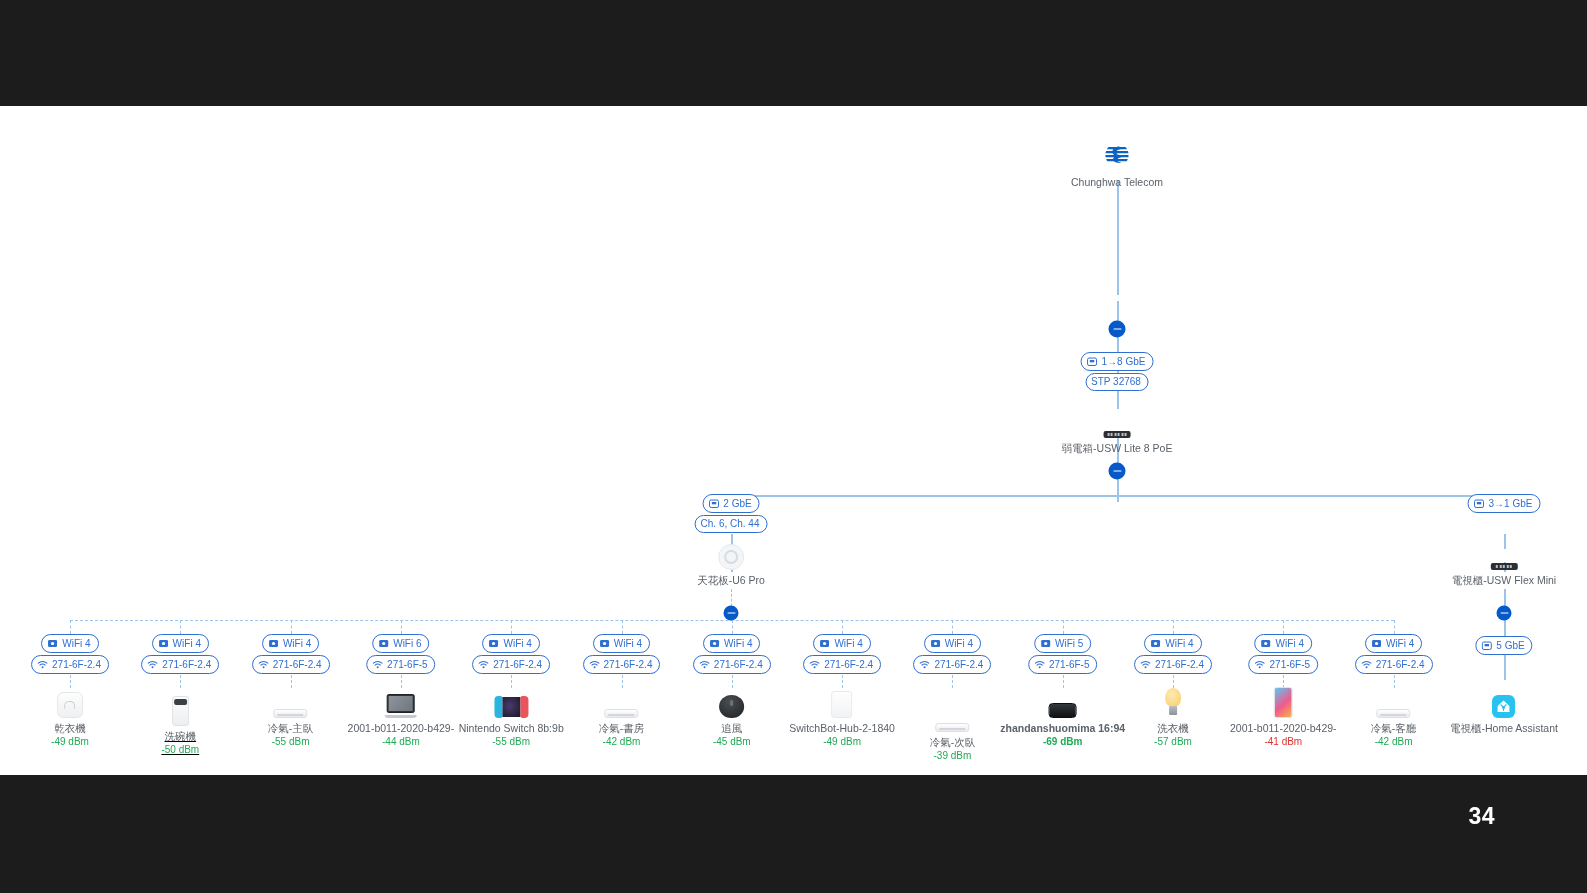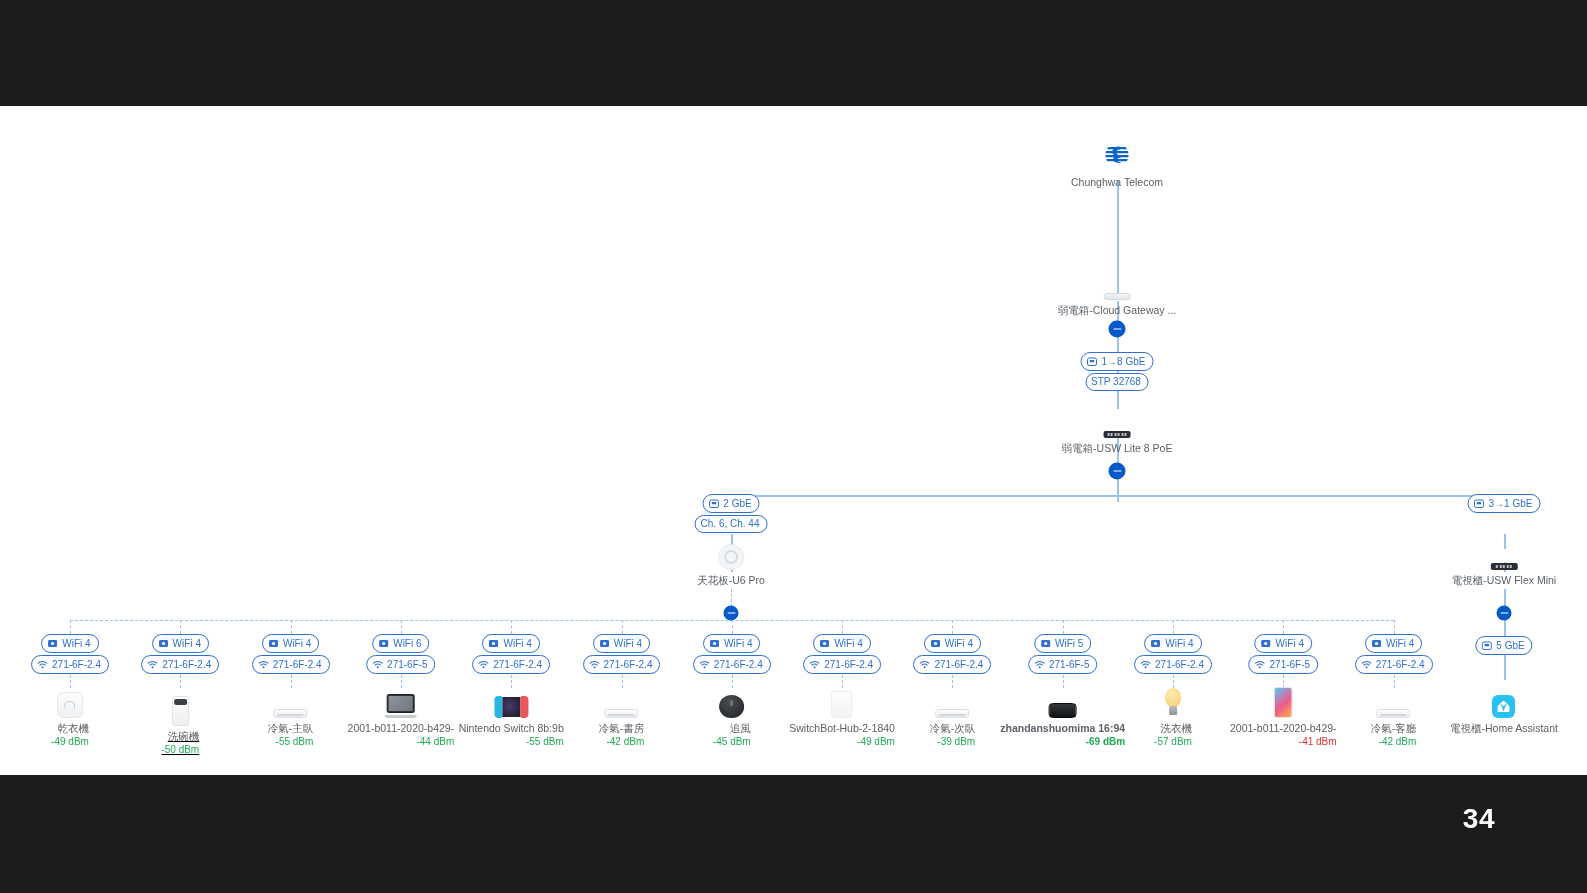--- a/index.html
+++ b/index.html
@@ -10,35 +10,35 @@
     overflow: hidden;
   }
   #app { position: relative; width: 1587px; height: 893px; background:#fff; }
 
   .chrome-bar { position: absolute; left: 0; width: 1587px; background: #1c1c1c; }
   #top-bar { top: 0; height: 106px; }
   #bottom-bar { top: 775px; height: 118px; }
 
   #page-number {
     position: absolute; right: 92px; top: 803px;
-    color: #ffffff; font-size: 28px; font-weight: 700; letter-spacing: .5px;
+    color: #ffffff; font-size: 23px; font-weight: 700; letter-spacing: .5px;
   }
 
   #canvas { position: absolute; left: 0; top: 106px; width: 1587px; height: 669px; background: #fff; }
 
   
   .wire { position: absolute; background: #9cc4ea; }
   .wire.v { width: 1.6px; }
   .wire.h { height: 1.6px; }
   .dwire { position: absolute; }
   .dwire.v { width: 0; border-left: 1.6px dashed #9cc4ea; }
   .dwire.h { height: 0; border-top: 1.6px dashed #9cc4ea; }
 
   
-  .node { position: absolute; text-align: right; transform: translateX(-50%); }
+  .node { position: absolute; text-align: center; transform: translateX(-50%); }
   .node-label {
     font-size: 10.5px; color: #5b6168; white-space: nowrap; line-height: 13px;
   }
   .node-rssi { font-size: 10px; line-height: 13px; color: #1faa55; white-space: nowrap; }
   .node-rssi.weak { color: #e03131; }
 
   
   .collapse {
     position: absolute; width: 17px; height: 17px; border-radius: 50%;
     background: #0559c9; transform: translate(-50%,-50%);
@@ -152,26 +152,20 @@
               <path d="M5 9h24v2.2H5zM5 13h24v2.2H5zM5 17h24v2.2H5zM5 21h24v2.2H5z"></path>
             </g>
             <path d="M17 3a14 14 0 1 0 0 28 14 14 0 0 0 0-28zm0 2.4a11.6 11.6 0 1 1 0 23.2 11.6 11.6 0 0 1 0-23.2z" fill="#ffffff"></path>
             <path d="M19.5 8.5c-4 0-7 2.2-7 5.2 0 2.1 1.6 3.7 4 4.4-1.6.3-3.4 1.4-3.4 3.2 0 2.2 2.6 3.6 5.8 3.6 1.2 0 2.3-.2 3.2-.5-2.6.1-4.9-.7-4.9-2.4 0-1.5 1.8-2.3 3.6-2.6l-.1-1.9c-2.4-.4-4.4-1.4-4.4-3.2 0-1.8 1.9-3 4.4-3.1z" fill="#0b63c5"></path>
           </svg>
         </span>
       </div>
       <div class="node-label">Chunghwa Telecom</div>
     </div>
 
-    <div class="node" style="left:1117px; top:160px;">
-      <div class="icon-wrap">
-        <span class="ico-bar"></span>
-      </div>
-      <div class="node-label">弱電箱-Cloud Gateway ...</div>
-    </div>
     <div class="collapse" style="left:1117px; top:223px;"></div>
 
     <div class="badges" style="left:1117px; top:246px;">
       <span class="pill">
         <span class="glyph">
           <svg width="11" height="11" viewBox="0 0 11 11">
               <rect x="1" y="2" width="9" height="7.5" rx="1.6" fill="none" stroke="#2f6fd0" stroke-width="1"></rect>
               <rect x="3.3" y="4" width="4.4" height="2.3" fill="#2f6fd0"></rect>
             </svg>
         </span>
@@ -511,21 +505,21 @@
        <span class="glyph">
               <svg width="11" height="11" viewBox="0 0 11 11">
                 <path d="M1.2 4.2a6.4 6.4 0 0 1 8.6 0" fill="none" stroke="#2f6fd0" stroke-width="1.1" stroke-linecap="round"></path>
                 <path d="M2.9 6.1a4 4 0 0 1 5.2 0" fill="none" stroke="#2f6fd0" stroke-width="1.1" stroke-linecap="round"></path>
                 <circle cx="5.5" cy="8.3" r="1" fill="#2f6fd0"></circle>
               </svg>
             </span>
        <span>271-6F-2.4</span>
      </span>
         </div>
-        <div class="node" style="left: 952.4px; top: 578px;">
+        <div class="node" style="left: 952.4px; top: 592px;">
           <div class="icon-wrap">
             <span class="ico-ac"></span>
           </div>
      <div class="node-label">冷氣-次臥</div>
      <div class="node-rssi">-39 dBm</div>
         </div>
         <div class="dwire v" style="left: 1062.7px; top: 514px; height: 14px;"></div>
         <div class="dwire v" style="left: 1062.7px; top: 564px; height: 18px;"></div>
         <div class="badges" style="left: 1062.7px; top: 528px;">
           <span class="pill">

